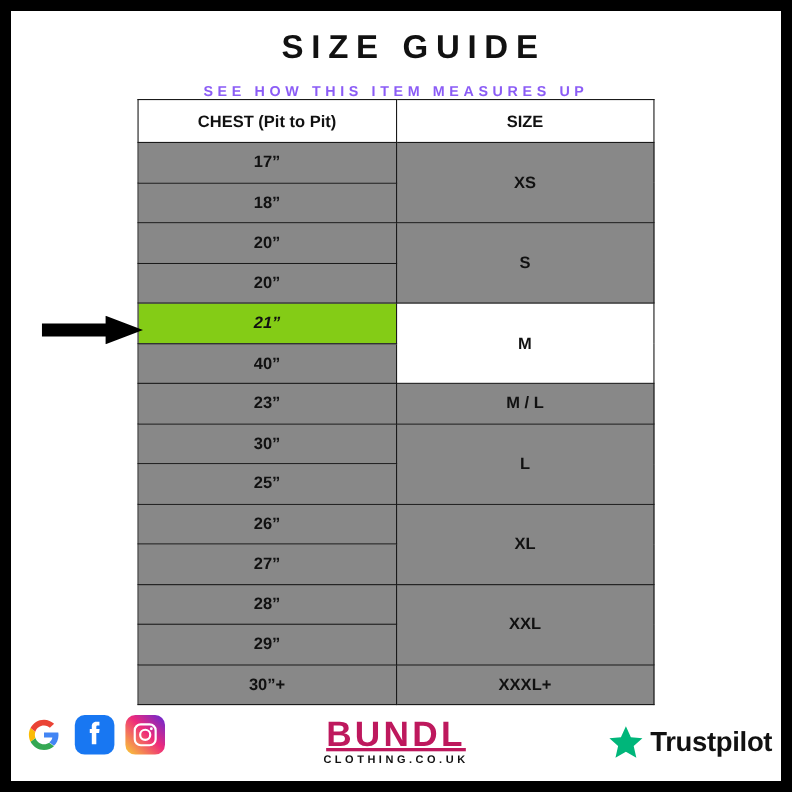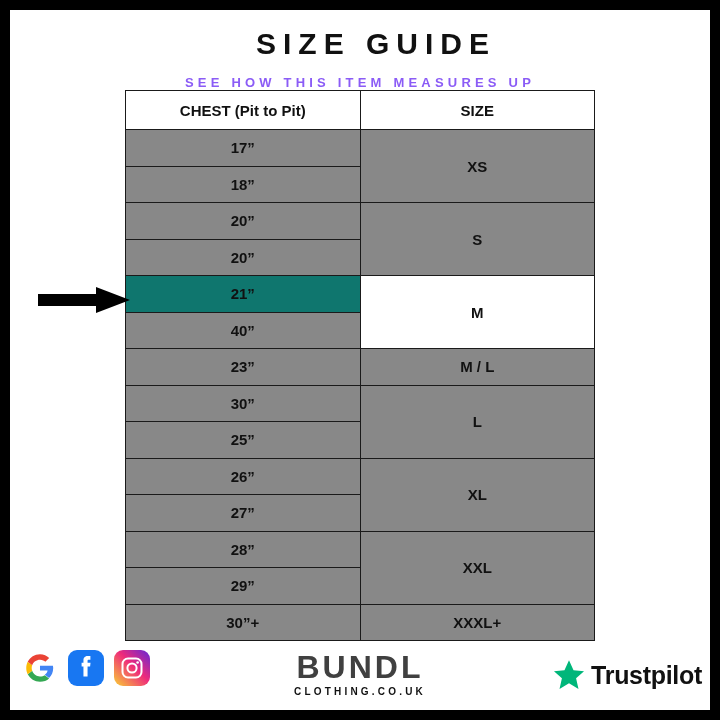--- a/index.html
+++ b/index.html
@@ -63,21 +63,22 @@
     background: #ffffff;
     font-size: 16px;
   }
   td.chest-cell {
     width: 195px;
     height: 35.5px;
     background: #888888;
     font-size: 15px;
   }
   td.chest-cell.hl {
-    background: #0f766e;
+    background: #84cc16;
+    font-style: italic;
   }
   td.size-cell {
     background: #888888;
     font-size: 17px;
   }
   td.size-cell.hl {
     background: #ffffff;
   }
   .arrow {
     position: absolute;
@@ -126,22 +127,23 @@
     position: absolute;
     left: 0;
     right: 0;
     top: 8px;
     text-align: center;
   }
   .brand-name {
     font-size: 32px;
     font-weight: bold;
     letter-spacing: 3px;
-    color: #404040;
+    color: #be185d;
     line-height: 34px;
+    text-decoration: underline;
   }
   .brand-sub {
     font-size: 10px;
     font-weight: bold;
     letter-spacing: 3.2px;
     color: #111111;
     margin-top: 2px;
   }
   .trustpilot {
     position: absolute;

